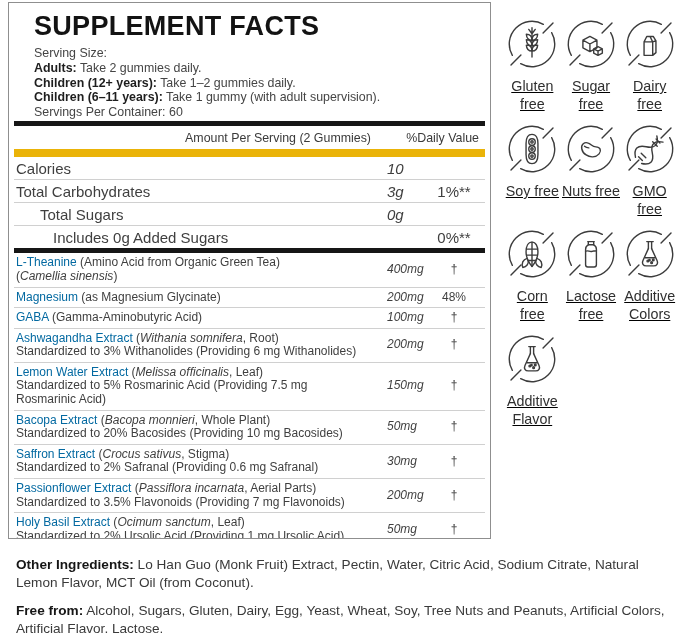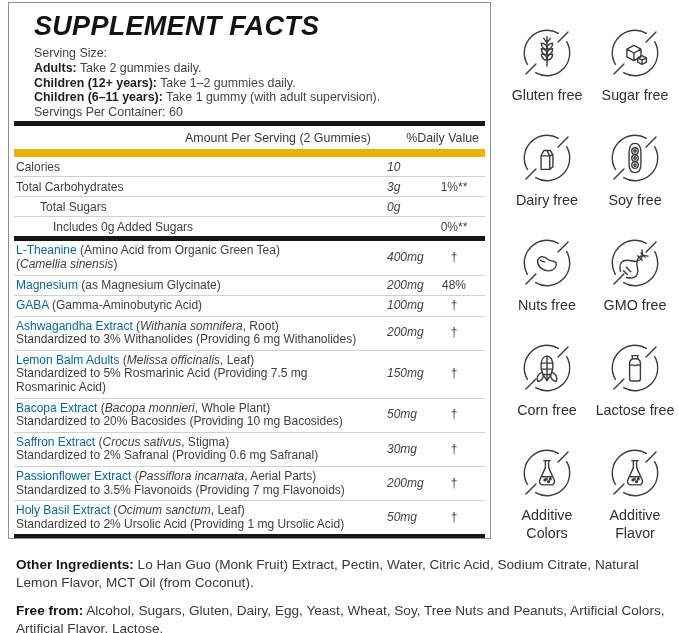--- a/index.html
+++ b/index.html
@@ -9,49 +9,49 @@
     -webkit-font-smoothing:antialiased;
   }
   
   .panel{
     position:absolute;left:8px;top:2px;width:483px;height:537px;
     border:1px solid #8f8f8f;background:#fff;box-sizing:border-box;overflow:hidden;
   }
   .panel-head{margin:9px 12px 0 25px;}
   .title{
     margin:0 0 6px 0;font-size:27px;font-weight:800;color:#131313;
-    letter-spacing:.3px;line-height:1.05;white-space:nowrap;font-style:italic;
+    letter-spacing:.3px;line-height:1.05;white-space:nowrap;
   }
   .serving p{margin:0;font-size:12.4px;line-height:14.6px;color:#454545;}
   .serving b{color:#1e1e1e;font-weight:700;}
   .tbl{margin:2px 5px 0 5px;}
   .bar{height:5px;background:#161616;}
   .bar.end{height:4px;}
   .thead{
     display:flex;align-items:center;padding:5px 0 4px;font-size:12.4px;color:#3a3a3a;
     border-bottom:8px solid #eab308;
   }
   .th-amt{flex:1;text-align:right;padding-right:8px;}
   .th-dv{width:106px;text-align:right;padding-right:6px;box-sizing:border-box;}
   .grp .row + .row{border-top:1px solid #d0d0d0;justify-content:flex-end;}
-  .row{display:flex;align-items:center;font-size:12px;color:#3f3f3f;padding:2.5px 0;}
+  .row{display:flex;align-items:center;font-size:15px;color:#3f3f3f;padding:2.5px 0;}
   .row.ing{font-size:12px;line-height:13.6px;padding:3px 0;}
   .c-name{flex:1;padding-left:2px;}
   .c-name b{color:#0369a1;font-weight:400;}
   .c-name i{font-style:italic;}
   .c-amt{width:70px;padding-left:26px;box-sizing:border-box;font-style:italic;}
   .c-dv{width:54px;padding-right:8px;box-sizing:border-box;text-align:center;}
   .ind-1{padding-left:26px;}
   .ind-2{padding-left:39px;}
   .footnotes{margin:5px 10px 0 8px;font-size:12px;line-height:15px;color:#3f3f3f;}
   .footnotes p{margin:0;}
   
   .badges{
-    position:absolute;left:503px;top:26px;width:176px;
-    display:grid;grid-template-columns:1fr 1fr;grid-auto-rows:105px;justify-items:center;
+    position:absolute;left:503px;top:17px;width:176px;
+    display:grid;grid-template-columns:1fr 1fr 1fr;grid-auto-rows:105px;justify-items:center;text-decoration:underline;
   }
   .badge{display:flex;flex-direction:column;align-items:center;text-align:center;}
   .badge svg{width:54px;height:54px;display:block;}
   .badge .lbl{margin-top:6px;font-size:14.3px;line-height:18px;color:#2f2f2f;}
   
   .para{position:absolute;left:16px;width:666px;font-size:13.6px;line-height:17.5px;color:#3a3a3a;margin:0;}
   .para b{color:#161616;font-weight:700;}
   #para-other{top:556px;}
   #para-free{top:602px;}
 </style>
@@ -124,21 +124,21 @@
         <div class="row ing">
           <span class="c-name">
             <div><b>Ashwagandha Extract</b><span> (</span><i>Withania somnifera</i><span>, Root)</span></div>
             <div><span>Standardized to 3% Withanolides (Providing 6 mg Withanolides)</span></div>
           </span>
           <span class="c-amt">200mg</span>
           <span class="c-dv">†</span>
         </div>
         <div class="row ing">
           <span class="c-name">
-            <div><b>Lemon Balm Adults</b><span> (</span><i>Melissa officinalis</i><span>, Leaf)</span></div>
+            <div><b>Lemon Water Extract</b><span> (</span><i>Melissa officinalis</i><span>, Leaf)</span></div>
             <div><span>Standardized to 5% Rosmarinic Acid (Providing 7.5 mg Rosmarinic Acid)</span></div>
           </span>
           <span class="c-amt">150mg</span>
           <span class="c-dv">†</span>
         </div>
         <div class="row ing">
           <span class="c-name">
             <div><b>Bacopa Extract</b><span> (</span><i>Bacopa monnieri</i><span>, Whole Plant)</span></div>
             <div><span>Standardized to 20% Bacosides (Providing 10 mg Bacosides)</span></div>
           </span>

